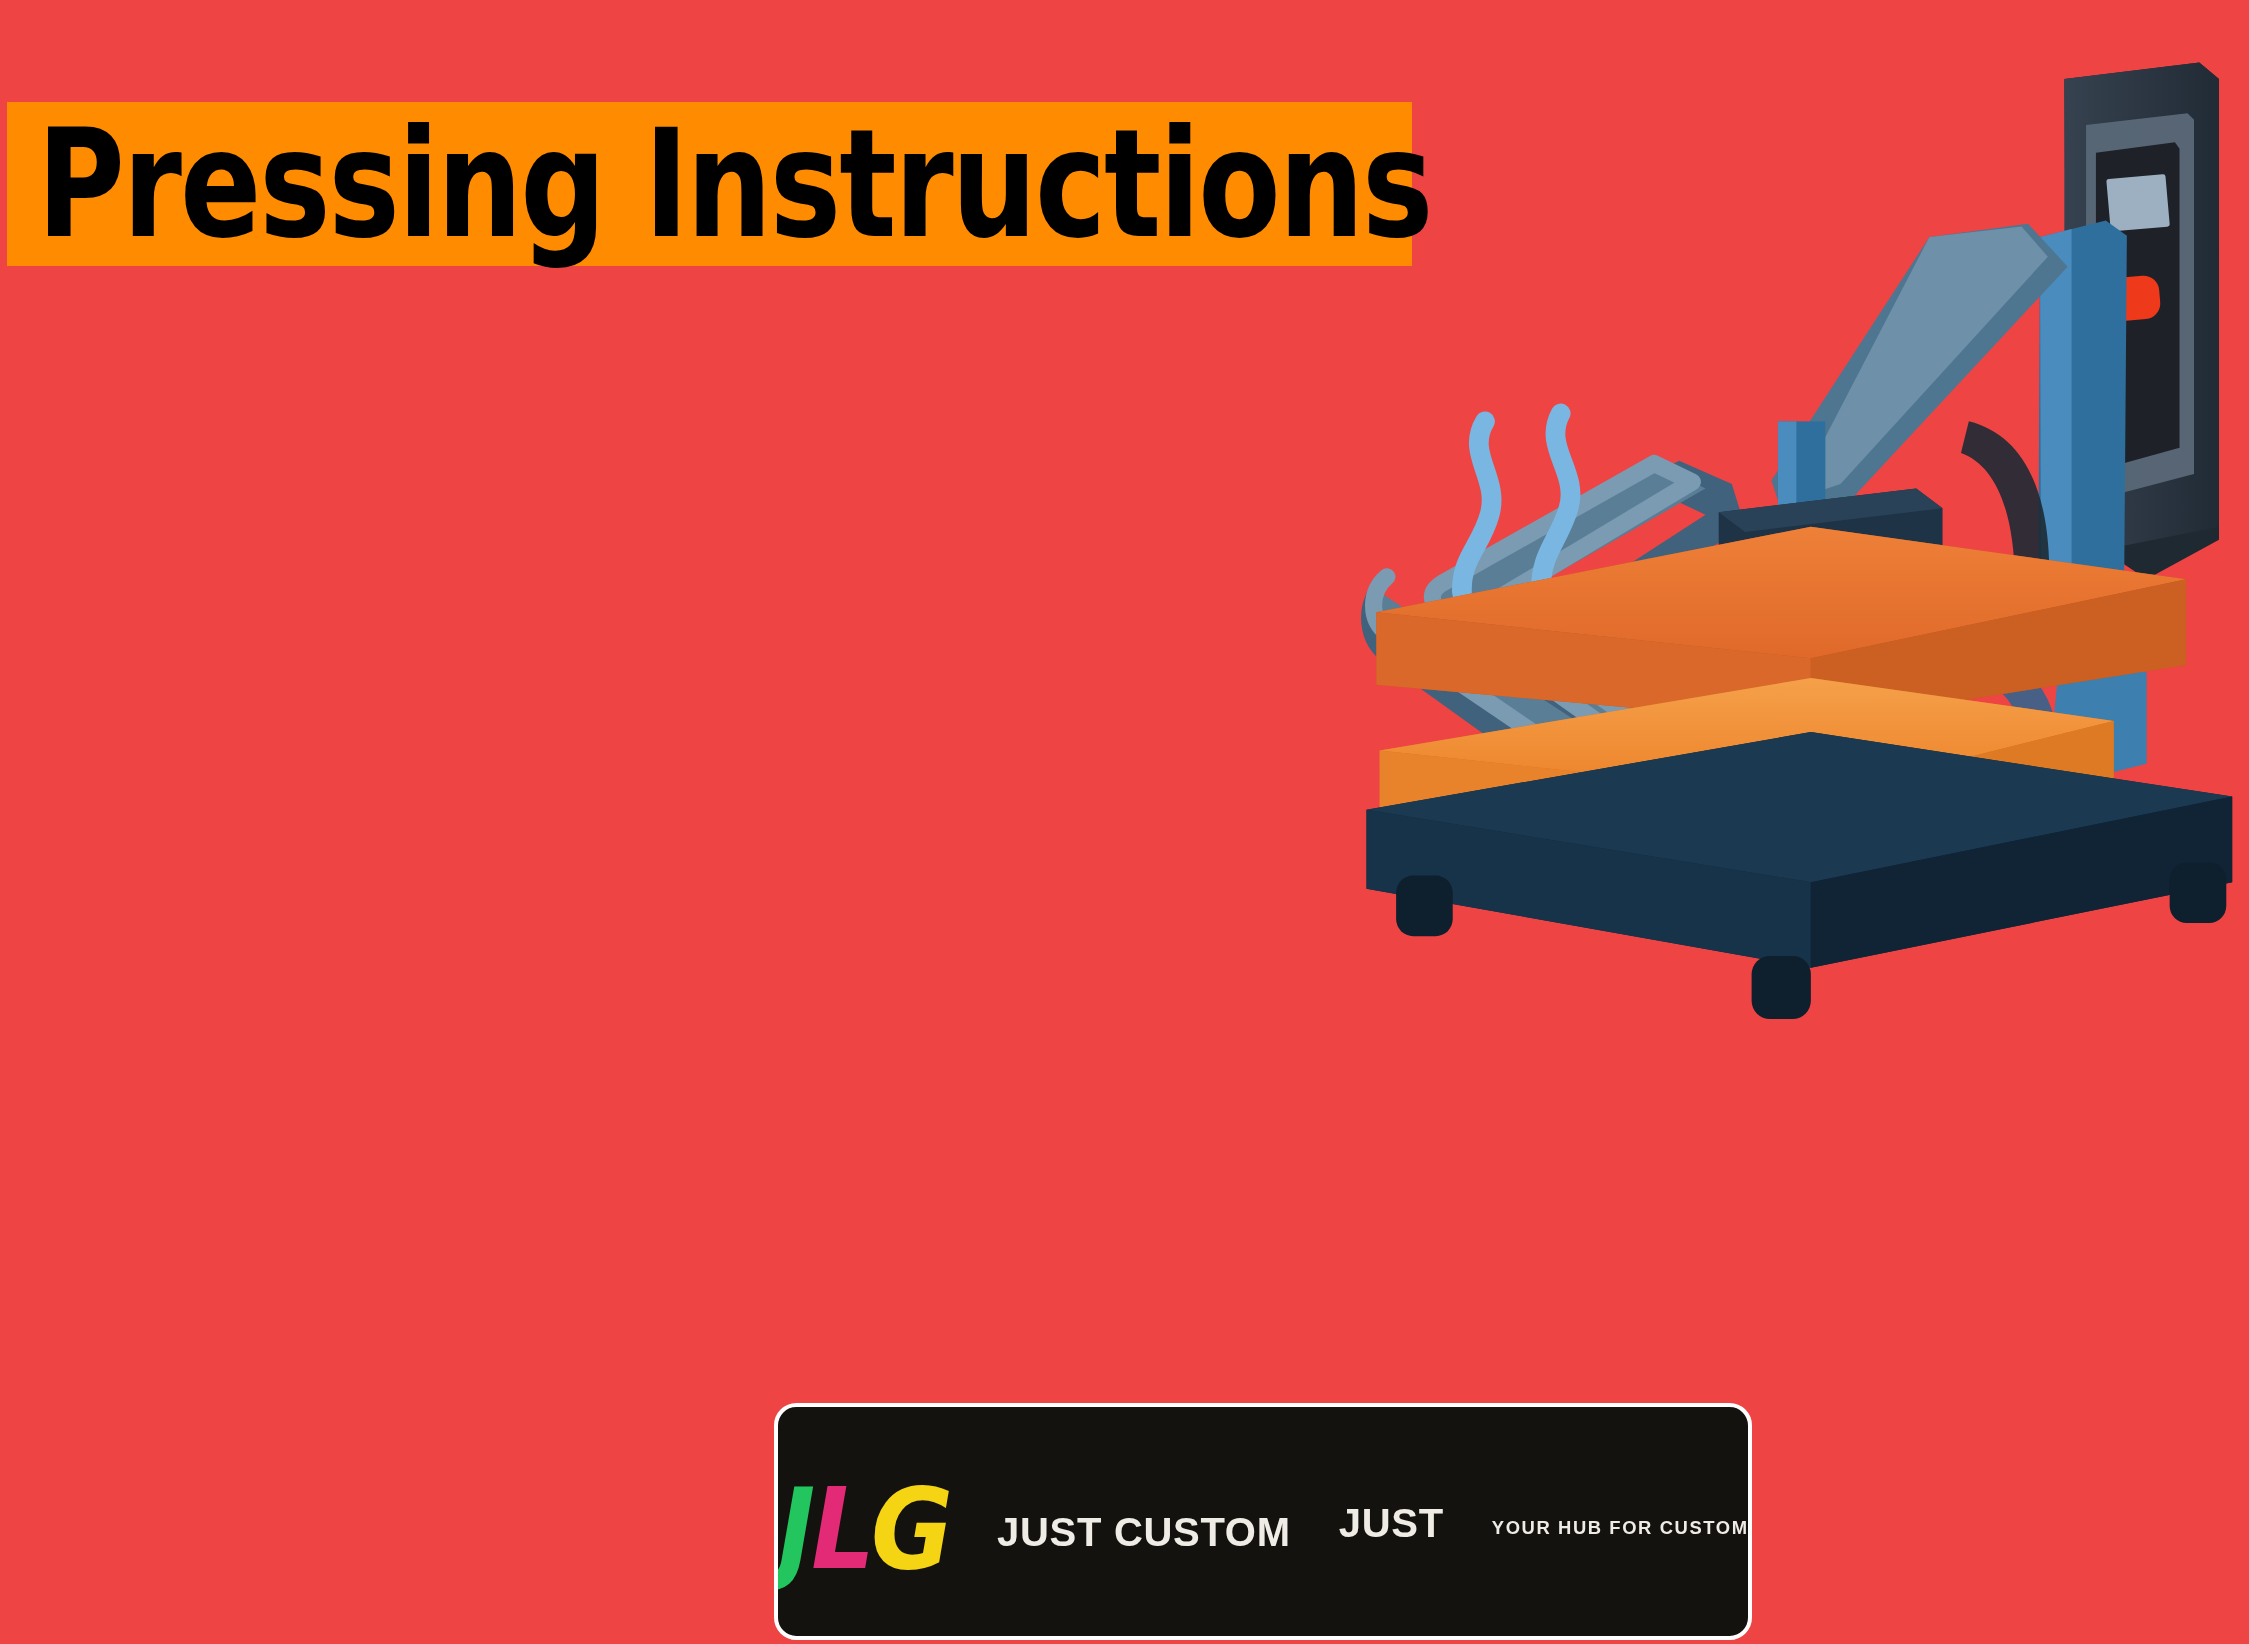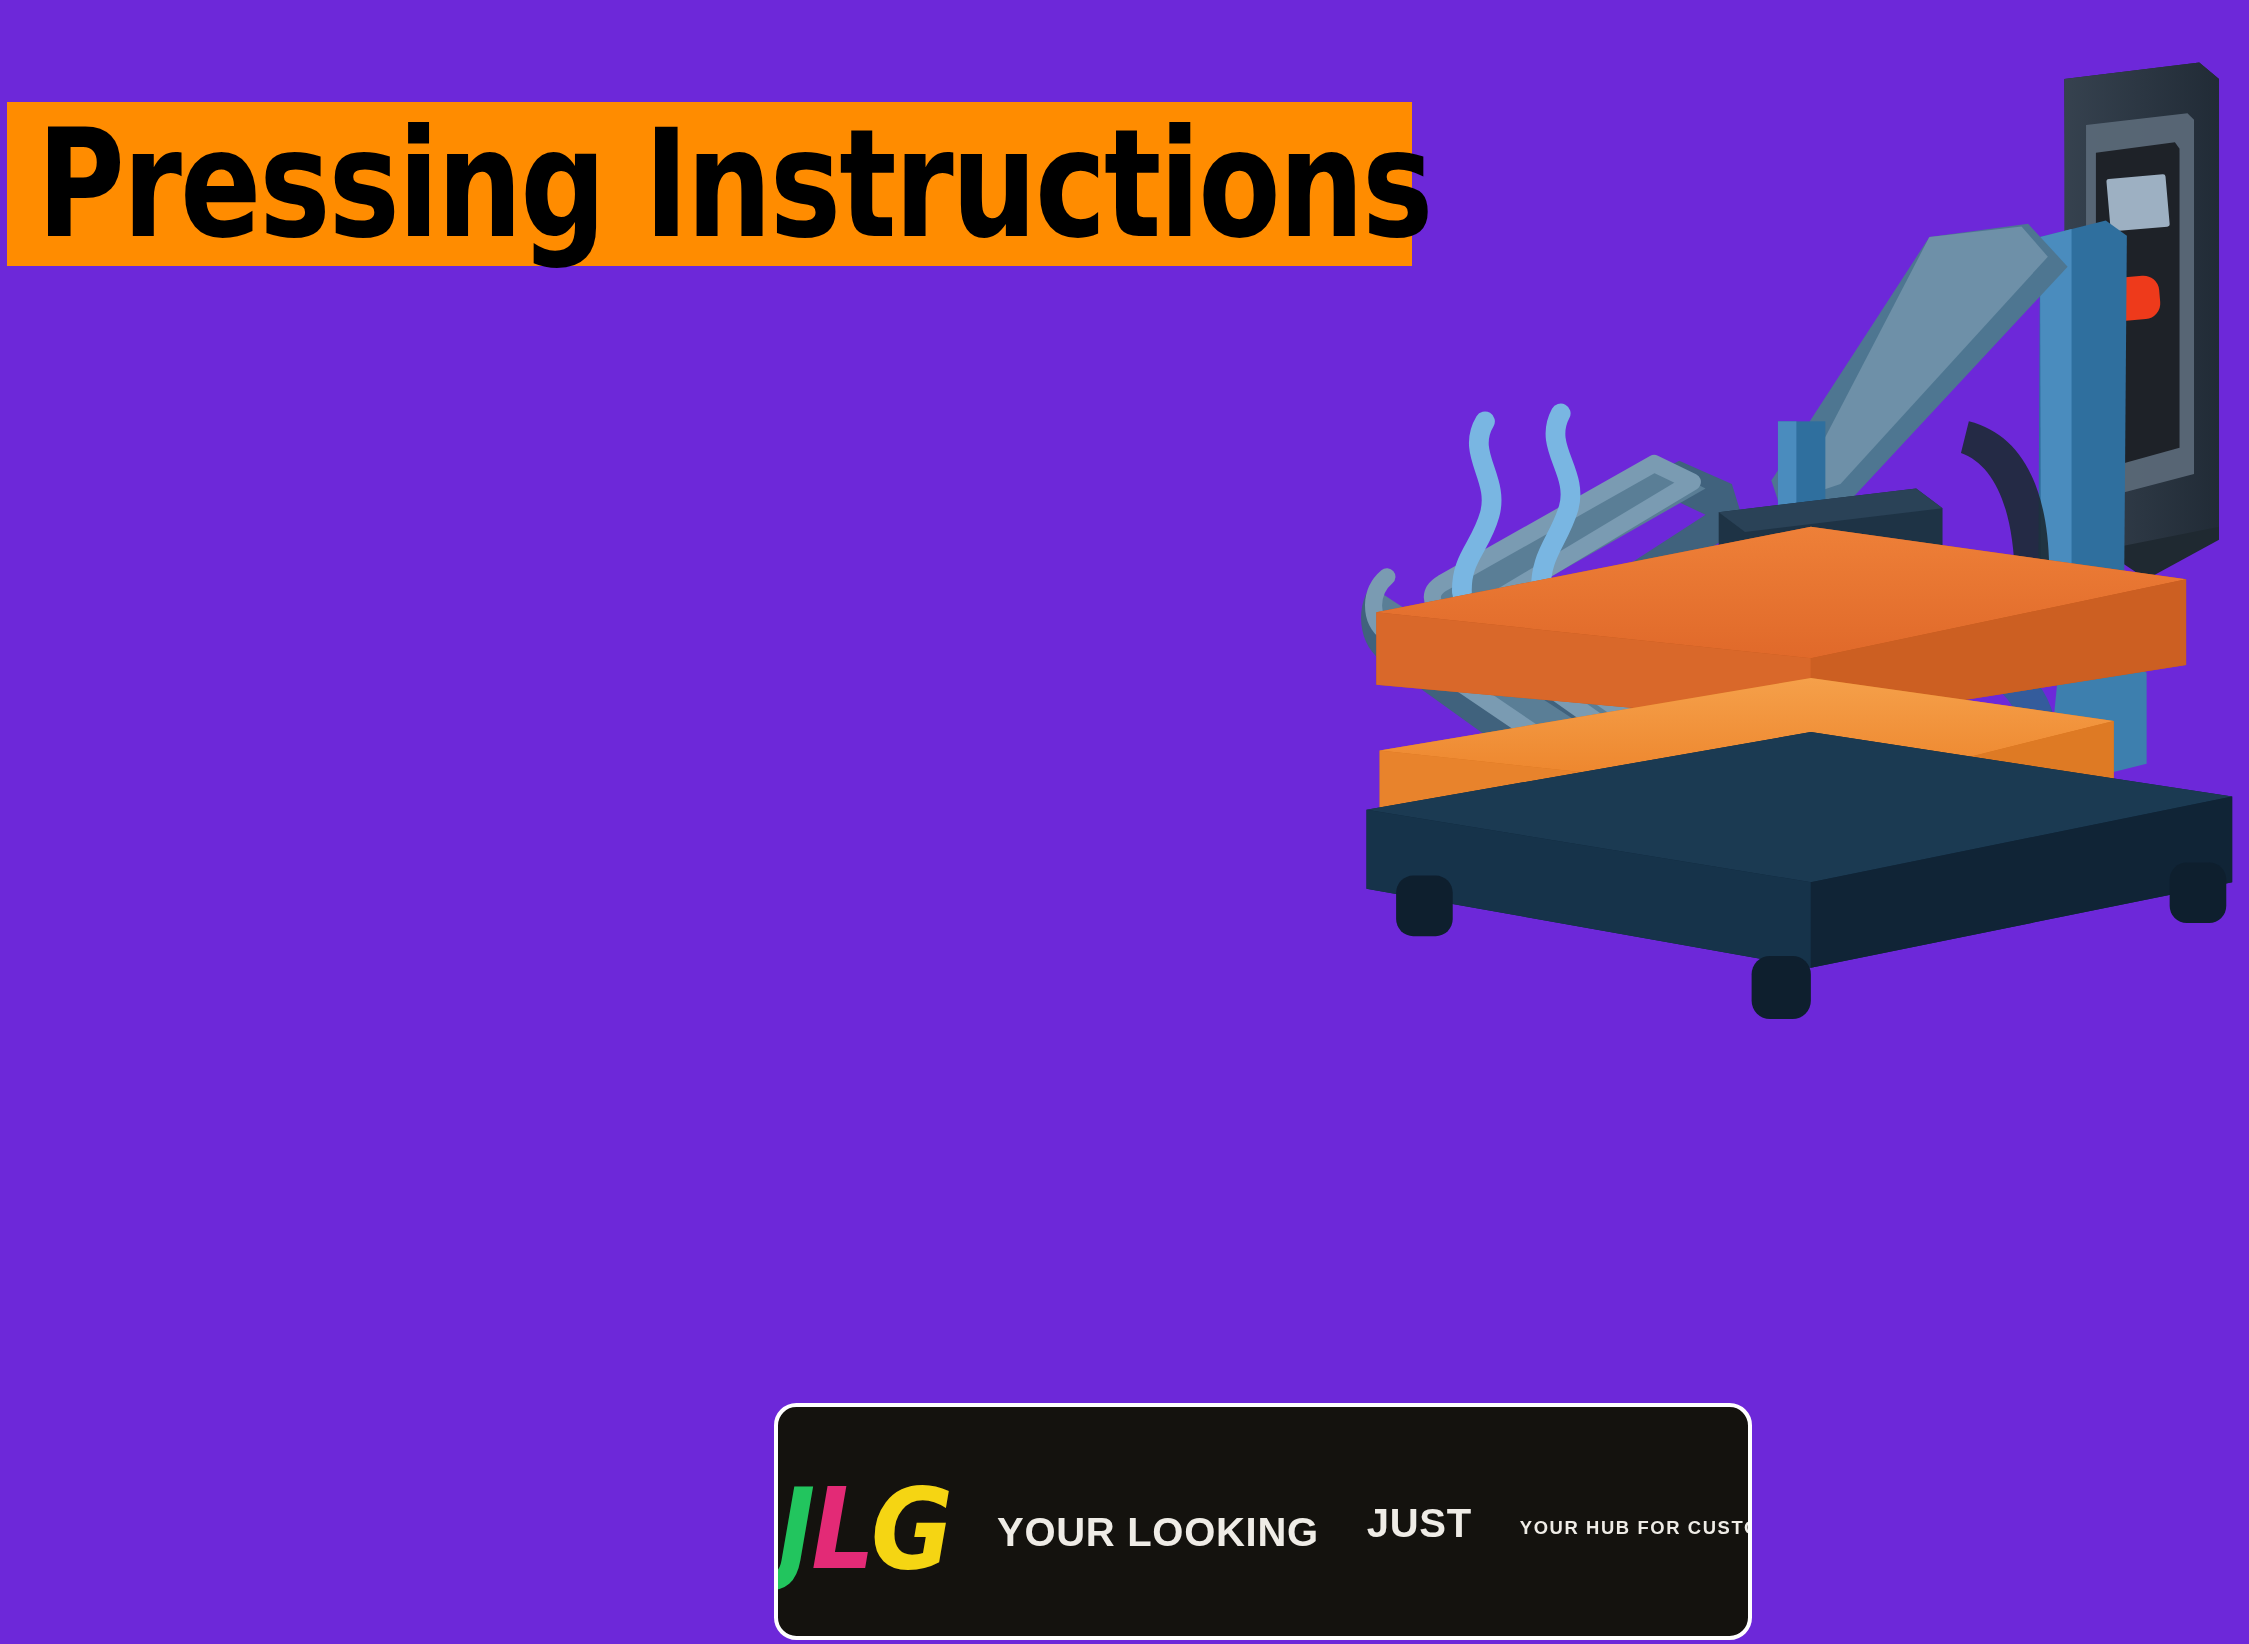--- a/index.html
+++ b/index.html
@@ -8,21 +8,21 @@
     background: #000000;
   }
   body {
     font-family: "Liberation Sans", sans-serif;
   }
 
   #slide {
     position: relative;
     width: 2250px;
     height: 1644px;
-    background: #6d28d9;
+    background: #ef4444;
     overflow: hidden;
   }
 
   
   #title-banner {
     position: absolute;
     left: 7.2px;
     top: 102px;
     width: 1405px;
     height: 164px;
@@ -213,20 +213,20 @@
         <rect x="610" y="1452" width="90" height="96" rx="28" fill="#0E1F2E"></rect>
         <rect x="1245" y="1310" width="86" height="92" rx="26" fill="#0E1F2E"></rect>
       </g>
     </svg>
   </div>
 
   <div id="logo-card">
     <div id="logo-jlg">
       <span class="ltr-j">J</span><span class="ltr-l">L</span><span class="ltr-g">G</span>
     </div>
-    <div class="logo-word" id="logo-line1">YOUR LOOKING</div>
+    <div class="logo-word" id="logo-line1">JUST CUSTOM</div>
     <div class="logo-word" id="logo-line2">JUST</div>
     <div class="logo-tag" id="logo-tag1">YOUR HUB FOR CUSTOM CREATIONS</div>
 
   </div>
 
 </div>
 
 
 </body></html>

